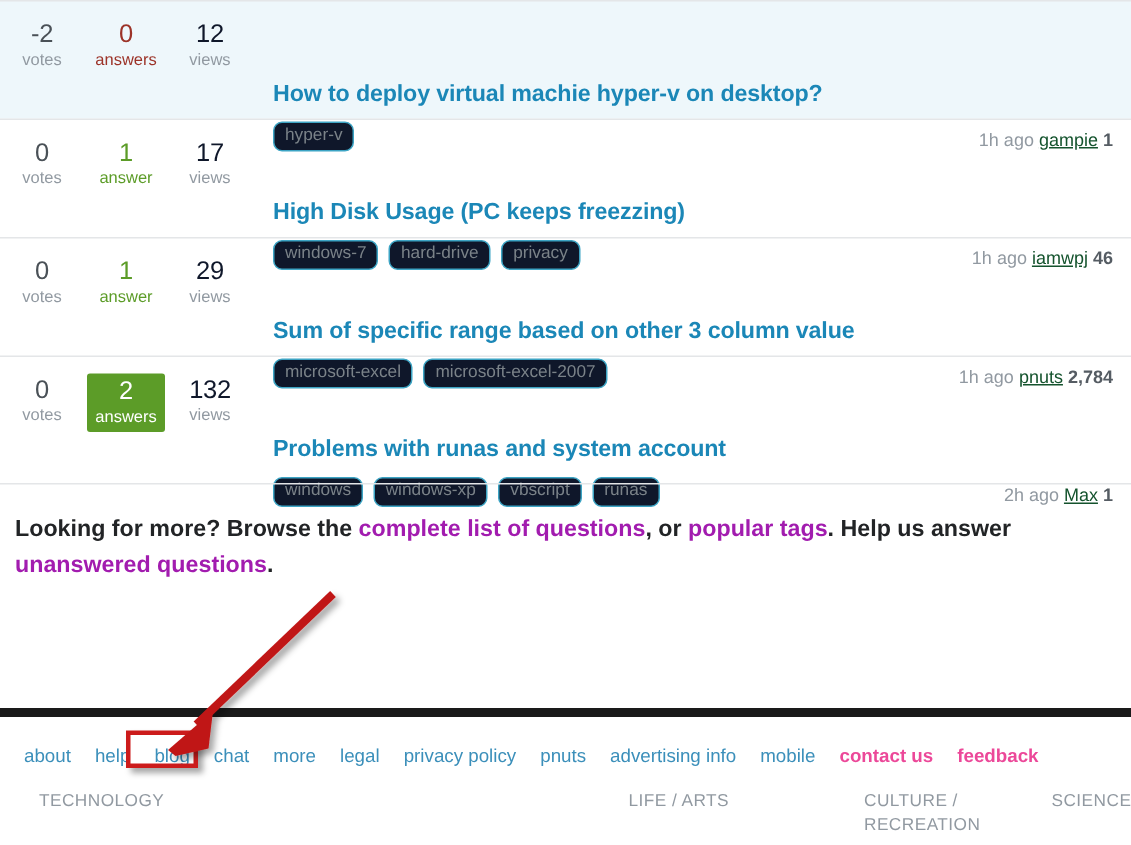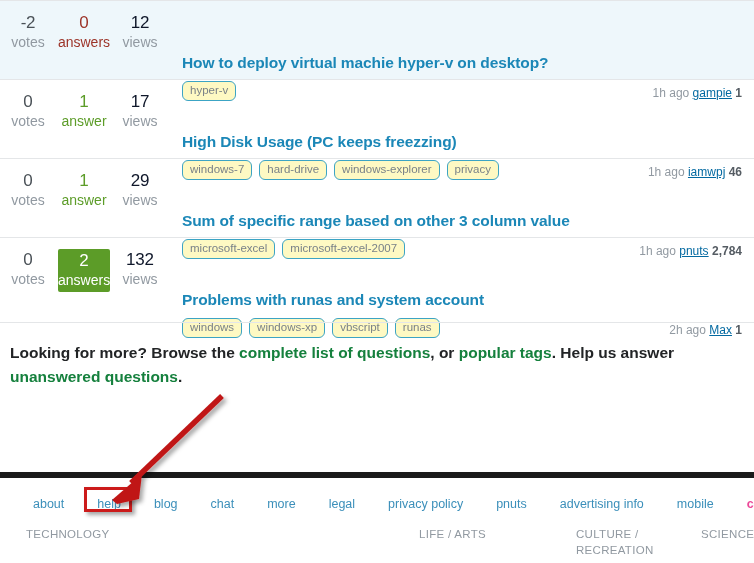--- a/index.html
+++ b/index.html
@@ -28,21 +28,21 @@
 
   
   .stats { display:flex; flex-shrink:0; padding-top:2px; }
   .stat {
     width: 56px;
     text-align: center;
     line-height: 1.05;
     padding: 2px 0 3px 0;
   }
   .stat .num  { font-size: 17px; color:#6a737c; display:block; letter-spacing:-.2px; }
-  .stat .lbl  { font-size: 14px; color:#9199a1; display:block; margin-top:3px; }
+  .stat .lbl  { font-size: 11px; color:#9199a1; display:block; margin-top:3px; }
 
   .stat.votes .num { color:#4a5157; }
   .stat.answers-zero .num,
   .stat.answers-zero .lbl { color:#9c3328; }
   .stat.answers-some .num,
   .stat.answers-some .lbl { color:#5c9c28; }
   .stat.views .num { color:#0f172a; font-size:17px; }
 
   .stat.accepted {
     background:#5c9c28;
@@ -66,54 +66,53 @@
     margin-top: 44px;
   }
   .tagrow { margin-top: 9px; display:flex; gap:7px; align-items:center; flex-wrap:nowrap; }
   .tag {
     display:inline-block;
     font-size:11.5px;
     color:#7a8288;
     border:1px solid #3ca4c4;
     border-radius:6px;
     padding:2px 7px 3px 7px;
-    background:#fef9c3;
+    background:#0f172a;
     white-space:nowrap;
     line-height:1.15;
     text-decoration:none;
   }
 
   .meta {
     position:absolute; right:0; bottom:1px;
     font-size:12px; color:#9199a1; white-space:nowrap;
   }
-  .meta .who { color:#0369a1;text-align:center; }
+  .meta .who { color:#14532d;text-align:center; }
   .meta .rep { color:#5b6view; color:#555c63; font-weight:bold; }
 
   
   .more-sep { position:absolute; left:0; top:322px; width:754px; border-top:1px solid #e4e6e8; }
   .morebox {
     position:absolute; left:10px; top:341px; width:700px;
     font-size:15.5px; color:#222426; line-height:1.52; font-weight:bold;
   }
-  .morebox a { color:#15803d; text-decoration:none; }
+  .morebox a { color:#a21caf; text-decoration:none; }
 
   
   .footer-topbar { position:absolute; left:0; top:472px; width:754px; height:6px; background:#1a1a1a; }
   .footer { position:absolute; left:0; top:478px; width:754px; height:85px; background:#fff; }
 
   .footlinks {
     position:absolute; left:8px; top:16px;
     display:flex; align-items:center; gap:0px;
     font-size:12.5px;
   }
   .footlinks a {
     color:#3b8fba; text-decoration:none; padding:0 8px; white-space:nowrap;
     line-height:20px;
-    margin-left:17px;
   }
   .footlinks a.strong { color:#ec4899; font-weight:bold; }
 
   .redbox {
     position:absolute;
     left:84px; top:487px;
     width:48px; height:25px;
     border:3px solid #cc1b1b;
     box-shadow: 3px 3px 4px rgba(0,0,0,.35);
     background:transparent;
@@ -166,21 +165,20 @@
             <span class="lbl">answer</span>
           </div>
           <div class="stat views">
             <span class="num">17</span>
             <span class="lbl">views</span>
           </div>
         </div>
         <div class="summary"><a class="qtitle" href="#">High Disk Usage (PC keeps freezzing)</a><div class="tagrow">
             <a class="tag" href="#">windows-7</a>
             <a class="tag" href="#">hard-drive</a>
-            <a class="tag" href="#">windows-explorer</a>
             <a class="tag" href="#">privacy</a>
           </div><div class="meta"><span>1h ago</span> <a href="#" class="who">iamwpj</a> <span class="rep">46</span></div></div>
       </div>
       <div class="qrow">
         <div class="stats">
           <div class="stat votes">
             <span class="num">0</span>
             <span class="lbl">votes</span>
           </div>
           <div class="stat answers-some">

